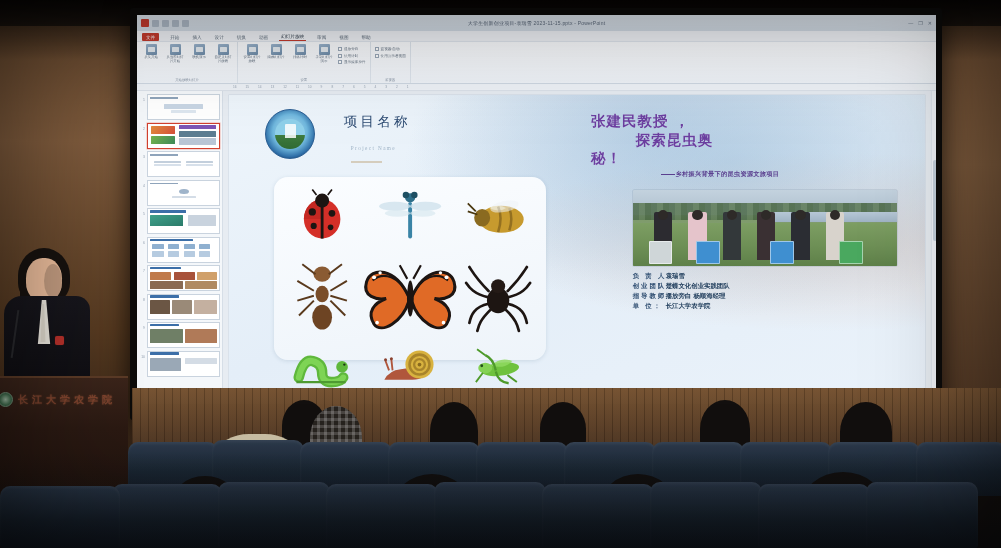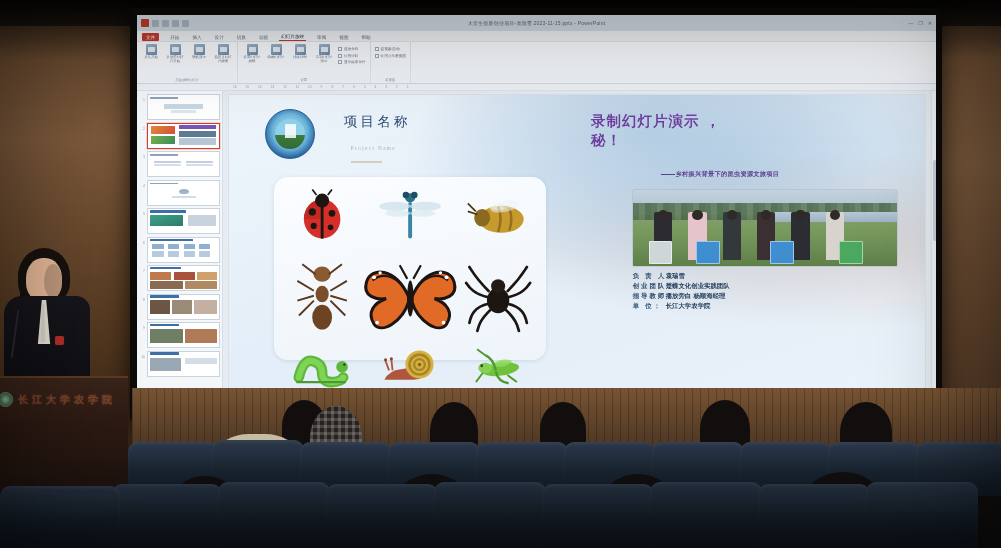--- a/index.html
+++ b/index.html
@@ -641,21 +641,22 @@
 
             <div class="logo-badge">
               <div class="inner"></div>
             </div>
 
             <div class="proj-name">项目名称</div>
             <div class="proj-name-en">Project Name</div>
             <div class="proj-underline"></div>
 
             <div class="headline">
-              <span>录制幻灯片演示 ，</span>
+              <span>张建民教授 ，</span>
+              <span class="l2">探索昆虫奥</span>
               <span class="l3">秘！</span>
             </div>
             <div class="headline-sub">乡村振兴背景下的昆虫资源文旅项目</div>
 
             <div class="insect-card">
               <div class="bug">
                 <svg viewBox="0 0 40 40">
                     <ellipse cx="20" cy="22" rx="13" ry="14" fill="#d42f28"></ellipse>
                     <path d="M20 8 A13 14 0 0 0 7 22 L20 22 Z" fill="#c42822"></path>
                     <rect x="19" y="9" width="2" height="27" fill="#1d1512"></rect>

